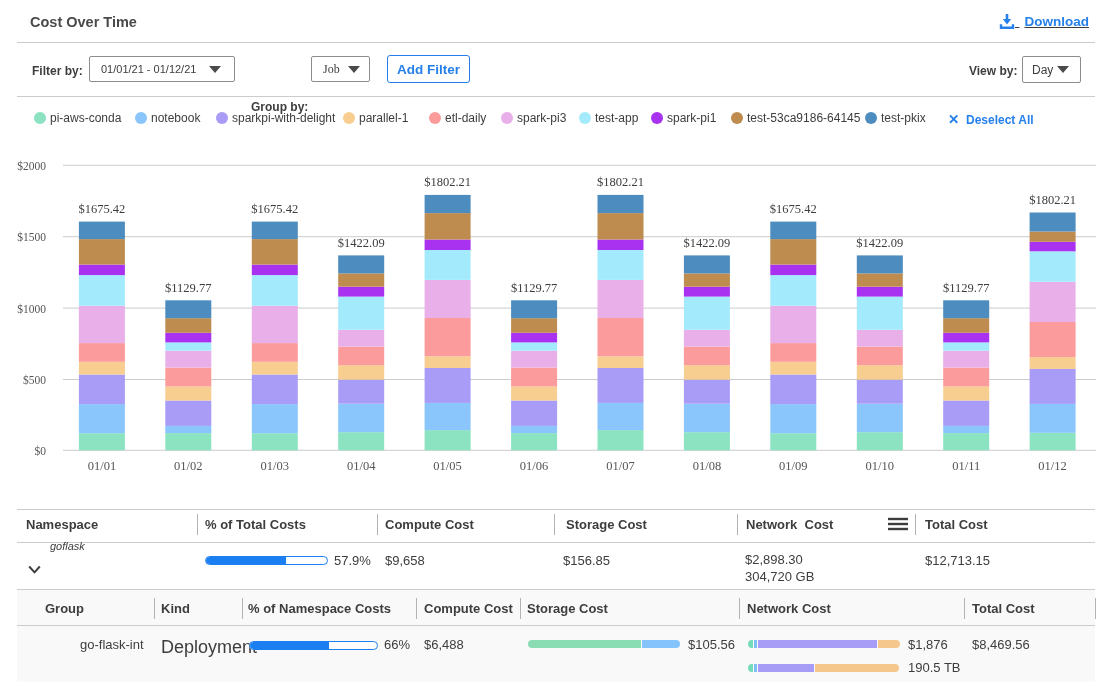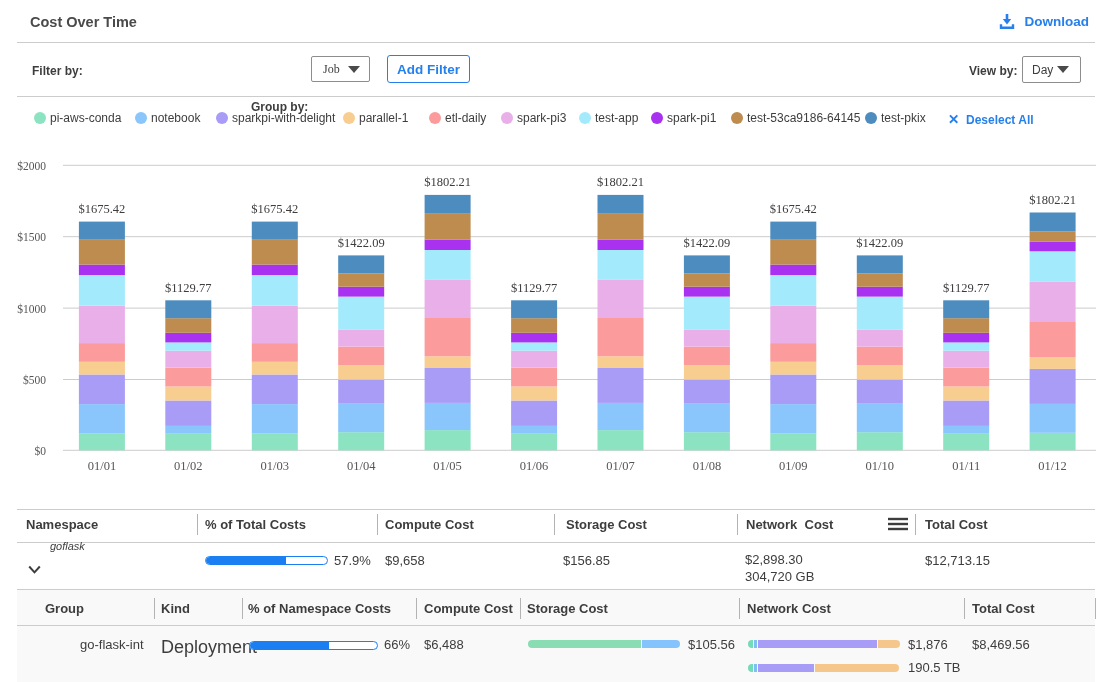--- a/index.html
+++ b/index.html
@@ -18,31 +18,35 @@
   .dot { display:inline-block; width:12px; height:12px; border-radius:50%; vertical-align:-2px; margin-right:4px; }
   .leg { position:absolute; top:111px; font-size:12px; color:#3d3d3d; white-space:nowrap; }
   .pill { position:absolute; border:1px solid #1b7ff2; border-radius:5px; background:#fff; overflow:hidden; }
   .pillfill { position:absolute; left:0; top:0; bottom:0; background:#1b7ff2; border-radius:4px 0 0 4px; }
 </style>
 </head>
 <body>
 <div id="page">
 
   <div class="abs bold" style="left:30px; top:14px; font-size:14.5px; color:#4a4a4a; letter-spacing:0px;">Cost Over Time</div>
-  <div class="abs" style="left:999px; top:12px;">
+  <div class="abs" style="left:999px; top:12px;text-decoration:underline;">
     <svg width="16" height="15" viewBox="0 0 16 15" style="vertical-align:-3px;">
       <path d="M2 10.2 v3.6 h12 v-3.6" stroke="#2680eb" stroke-width="2.4" fill="none"></path>
       <path d="M8 0 v7" stroke="#2680eb" stroke-width="2.6" fill="none"></path>
       <path d="M3.8 5 h8.4 L8 10.4 z" fill="#2680eb"></path>
     </svg>
     <span class="bold blue" style="font-size:13.5px; margin-left:5px;">Download</span>
   </div>
   <div class="hline" style="top:42px;"></div>
 
   <div class="abs bold" style="left:32px; top:64px; font-size:12px;">Filter by:</div>
+  <div class="selbox" style="left:89px; top:56px; width:146px; height:26px;">
+    <span style="margin-left:11px; font-size:11px;">01/01/21 - 01/12/21</span>
+    <span class="caret" style="position:absolute; right:13px;"></span>
+  </div>
   <div class="abs bold" style="left:251px; top:80px; font-size:12px;margin-top:20px;">Group by:</div>
   <div class="selbox" style="left:311px; top:56px; width:59px; height:26px;">
     <span style="margin-left:11px;font-family:Liberation Serif, serif;">Job</span>
     <span class="caret" style="position:absolute; right:9px;"></span>
   </div>
   <div class="abs" style="left:387px; top:55px; width:83px; height:28px; border:1.5px solid #2680eb; border-radius:3px;
        display:flex; align-items:center; justify-content:center;">
     <span class="bold blue" style="font-size:13.5px;">Add Filter</span>
   </div>
   <div class="abs bold" style="left:969px; top:64px; font-size:12px;text-align:center;">View by:</div>

